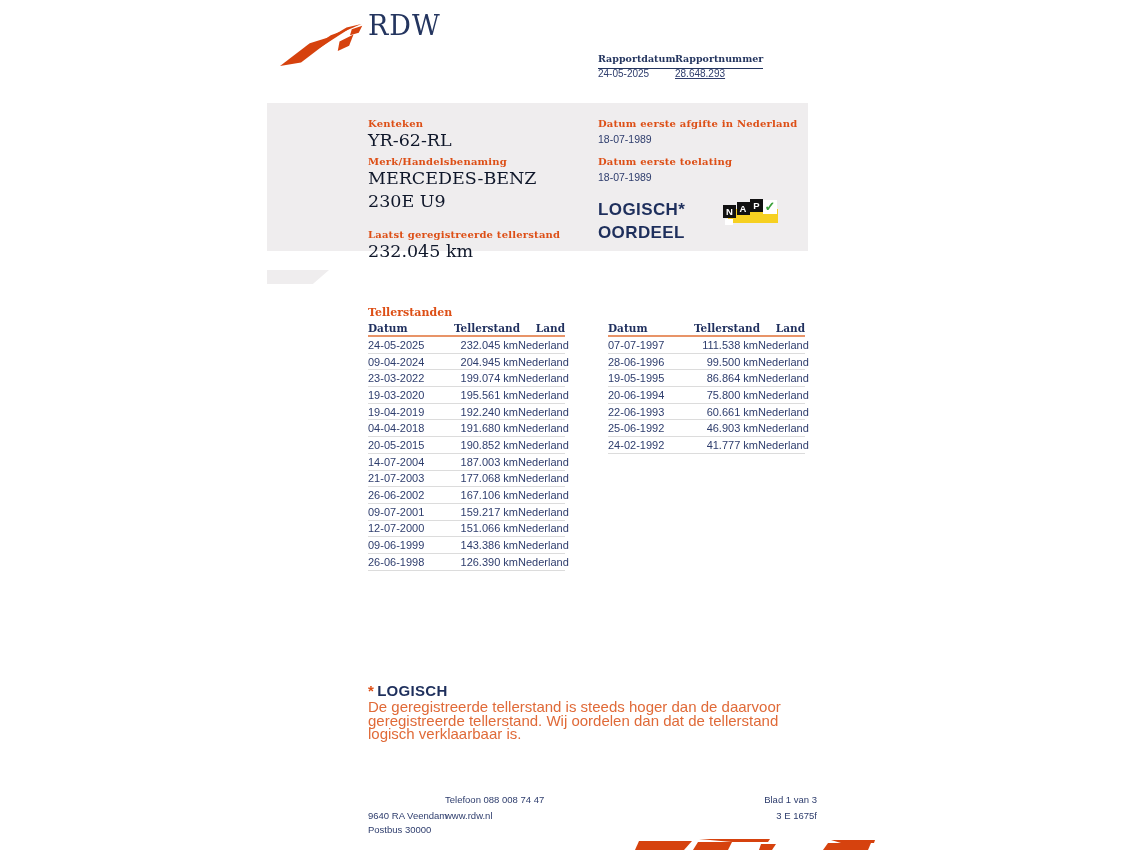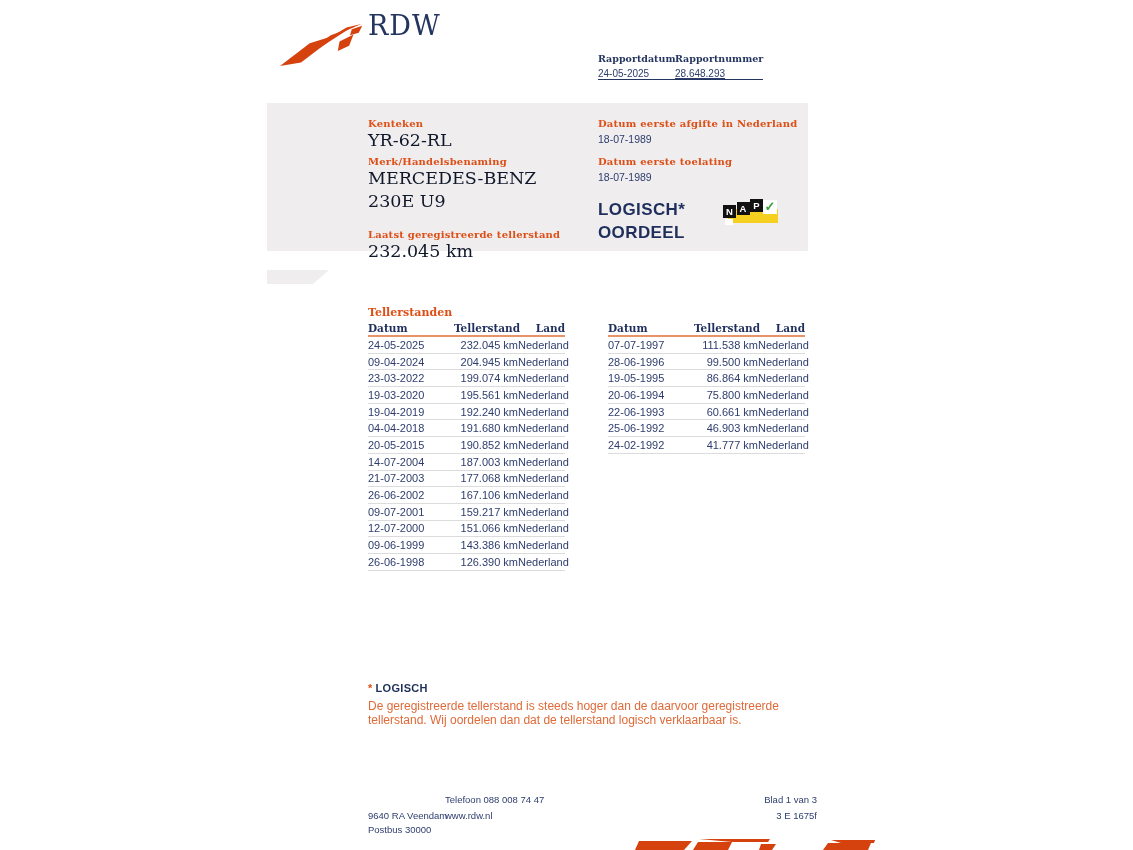--- a/index.html
+++ b/index.html
@@ -14,21 +14,21 @@
     --nap-green:#3BA23B;
   }
   html,body{margin:0;padding:0;}
   body{font-family:"Liberation Sans",sans-serif;background:#ffffff;}
   .page{position:relative;width:1133px;height:850px;background:#ffffff;overflow:hidden;}
 
   
   .logo-svg{position:absolute;left:280px;top:22px;width:84px;height:44px;}
   .logo-word{position:absolute;left:368px;top:10px;font-family:"DejaVu Serif",serif;font-size:27px;color:var(--navy);letter-spacing:1px;}
   .doc-title{position:absolute;left:598px;top:14px;font-family:"DejaVu Serif",serif;font-size:20px;font-weight:600;color:var(--orange);}
-  .hdr-label{position:absolute;font-family:"DejaVu Serif",serif;font-weight:bold;font-size:9.5px;color:var(--navy);border-bottom:1.5px solid var(--navy);padding-bottom:15px;}
+  .hdr-label{position:absolute;font-family:"DejaVu Serif",serif;font-weight:bold;font-size:9.5px;color:var(--navy);border-bottom:1.5px solid var(--navy);padding-bottom:4px;}
   .hdr-value{position:absolute;font-size:10px;color:var(--navy-text);}
 
   
   .vehicle-box{position:absolute;left:267px;top:103px;width:541px;height:148px;background:var(--box-gray);}
   .vehicle-tail{position:absolute;left:267px;top:270px;width:62px;height:14px;background:var(--box-gray);clip-path:polygon(0 0,100% 0,74% 100%,0 100%);}
   .fld-label{position:absolute;font-family:"DejaVu Serif",serif;font-weight:bold;font-size:10px;color:var(--orange);letter-spacing:.2px;}
   .fld-big{position:absolute;font-family:"DejaVu Serif",serif;font-size:17.5px;color:#0f172a;}
   .fld-small{position:absolute;font-size:10.5px;color:var(--navy-text);}
   .oordeel{position:absolute;left:331px;top:95px;font-weight:900;font-size:17px;color:#1E2F5C;line-height:23px;letter-spacing:.4px;}
 
@@ -47,23 +47,23 @@
   .km-table{position:absolute;top:320px;width:197px;border-collapse:collapse;table-layout:fixed;font-size:11px;color:var(--navy-text);}
   .km-table.left{left:368px;}
   .km-table.right{left:608px;}
   .km-table th{font-family:"DejaVu Serif",serif;font-weight:bold;color:#1F2F5E;font-size:10.5px;border-bottom:2px solid #E89468;height:15px;padding:0;}
   .km-table td{border-bottom:1px solid var(--row-line);height:15.7px;padding:0;}
   .km-table th:nth-child(1),.km-table td:nth-child(1){text-align:left;width:86px;}
   .km-table th:nth-child(2),.km-table td:nth-child(2){text-align:right;width:64px;}
   .km-table th:nth-child(3),.km-table td:nth-child(3){text-align:right;width:47px;}
 
   
-  .footnote-title{position:absolute;left:368px;top:682px;font-size:11px;font-weight:900;color:#1E2F5C;letter-spacing:.3px;}
+  .footnote-title{position:absolute;left:368px;top:682px;font-size:15px;font-weight:900;color:#1E2F5C;letter-spacing:.3px;}
   .footnote-title .ast{color:var(--orange);margin-right:3px;font-weight:bold;}
-  .footnote-text{position:absolute;left:368px;top:700px;width:452px;font-size:12px;line-height:13.5px;color:var(--orange-light);}
+  .footnote-text{position:absolute;left:368px;top:700px;width:452px;font-size:15px;line-height:13.5px;color:var(--orange-light);}
 
   
   .ftr{position:absolute;font-size:9.5px;color:var(--navy-text);}
   .ftr-right{position:absolute;left:600px;width:217px;text-align:right;font-size:9.5px;color:var(--navy-text);}
 
   .bottom-logo{position:absolute;left:635px;top:838px;width:240px;height:12px;}
 </style>
 </head>
 <body>
 

